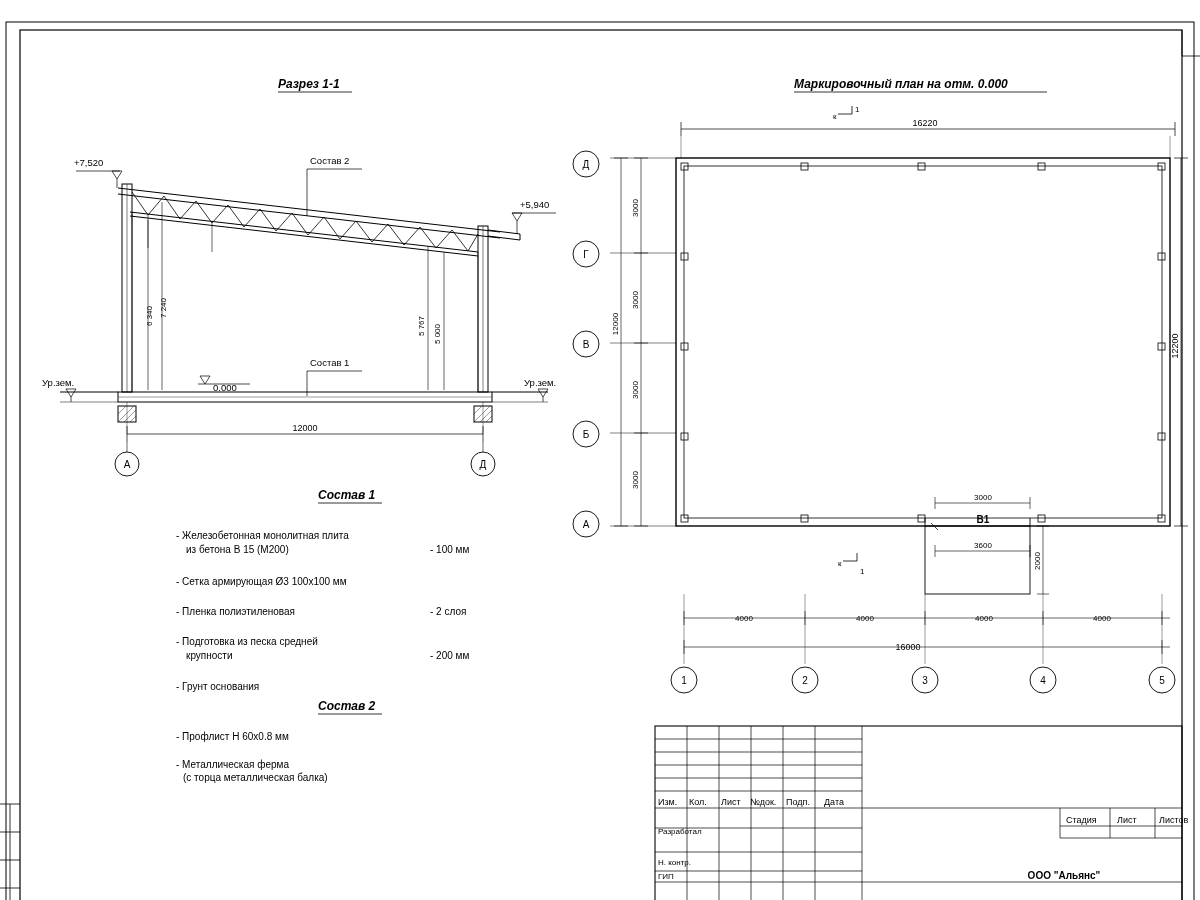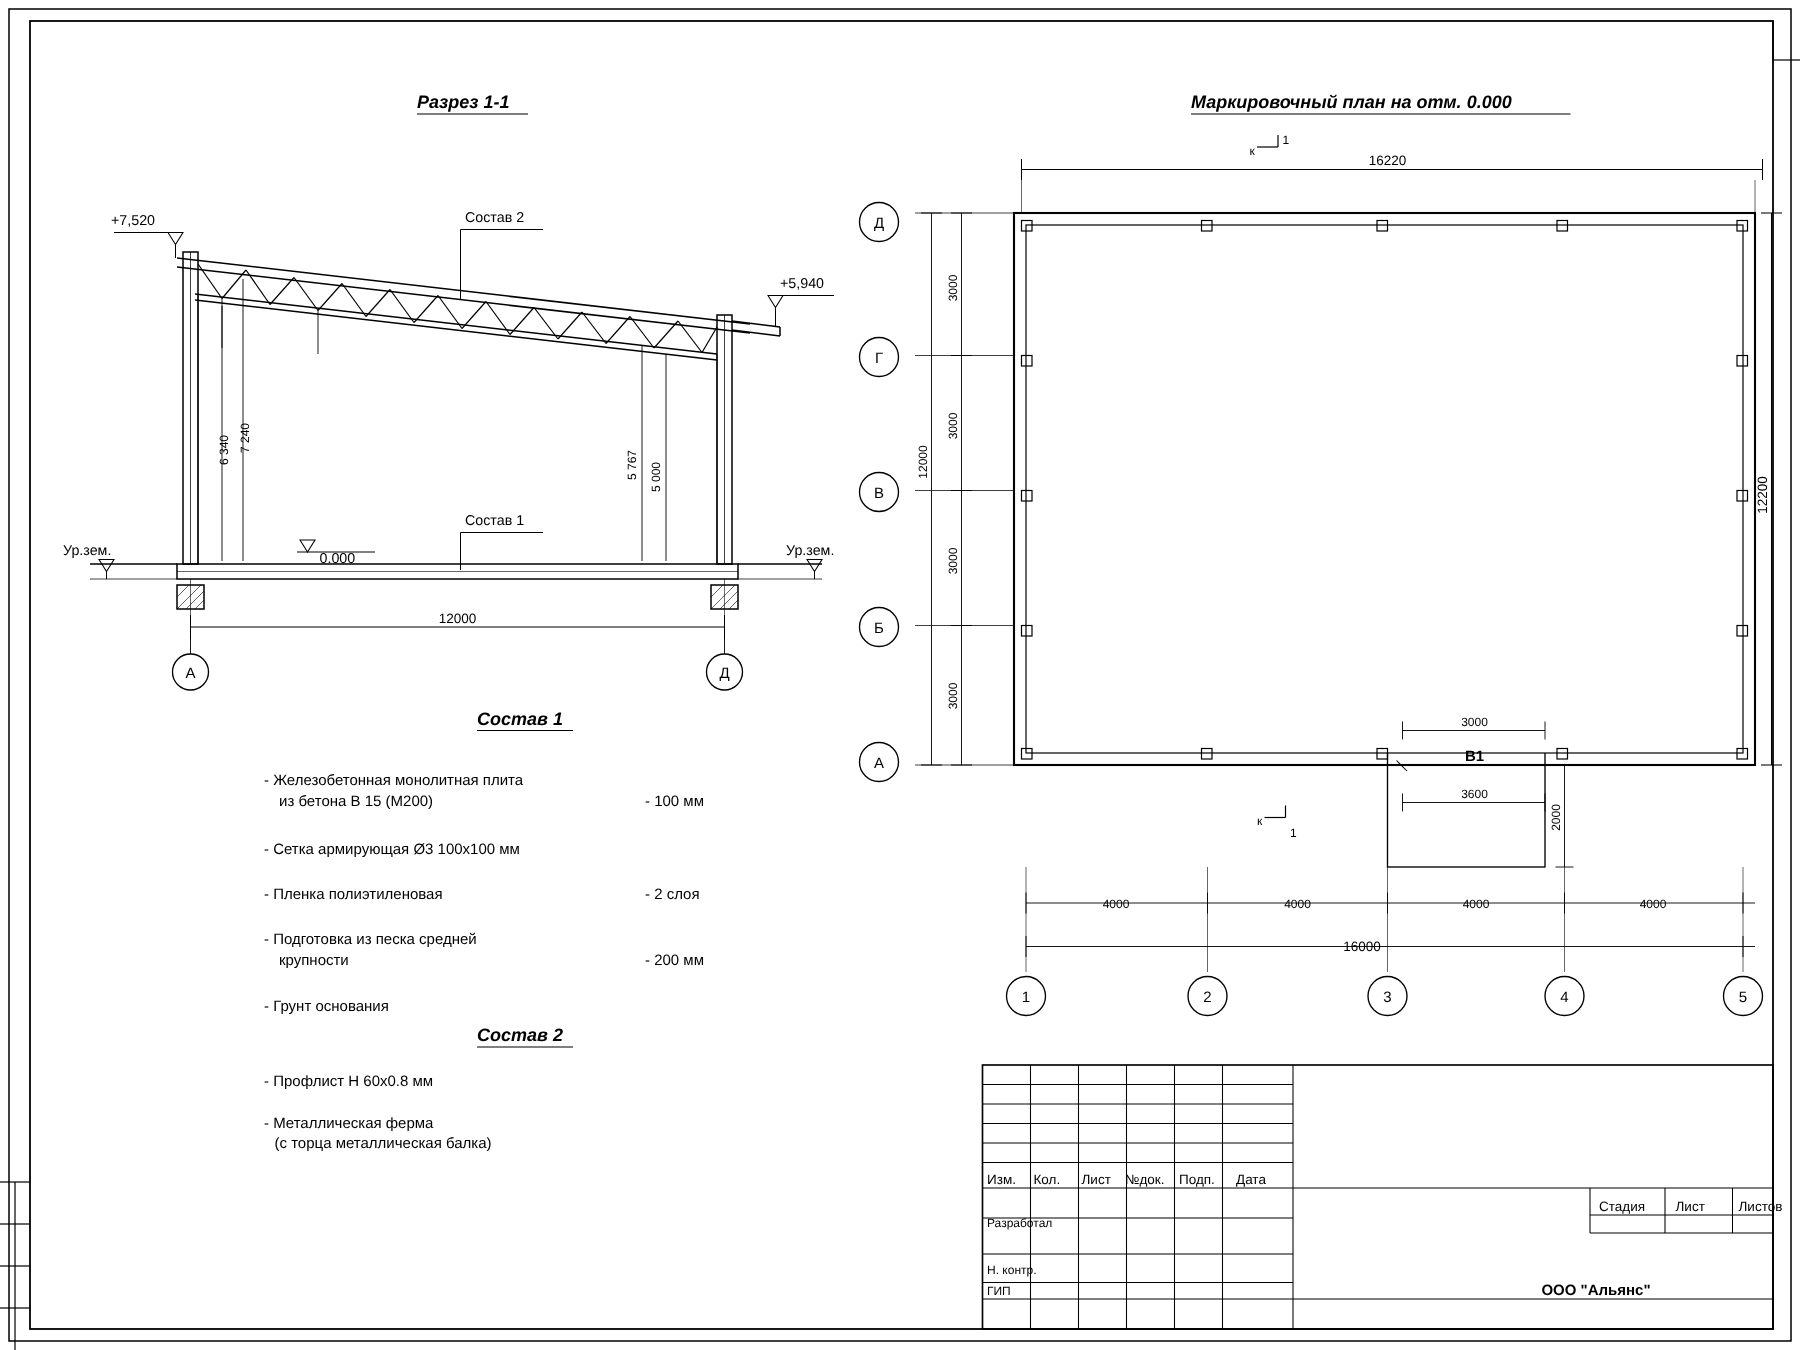--- a/index.html
+++ b/index.html
@@ -10,21 +10,21 @@
   body {
     width: 1200px;
     height: 900px;
     position: relative;
     overflow: hidden;
     font-family: "Liberation Sans", sans-serif;
     color: #000;
   }
   #sheet {
     position: absolute;
-    left: 0; top: 0;
+    left: 0; top: 16px;
     width: 1200px;
     height: 815px;
   }
   svg { display: block; }
   .ttl { font-style: italic; font-weight: bold; font-size: 12px; }
   .sm { font-size: 9px; }
   .xs { font-size: 8px; }
   .md { font-size: 10px; }
   text { font-family: "Liberation Sans", sans-serif; fill: #000; }
   .lbl { font-size: 9.5px; }

